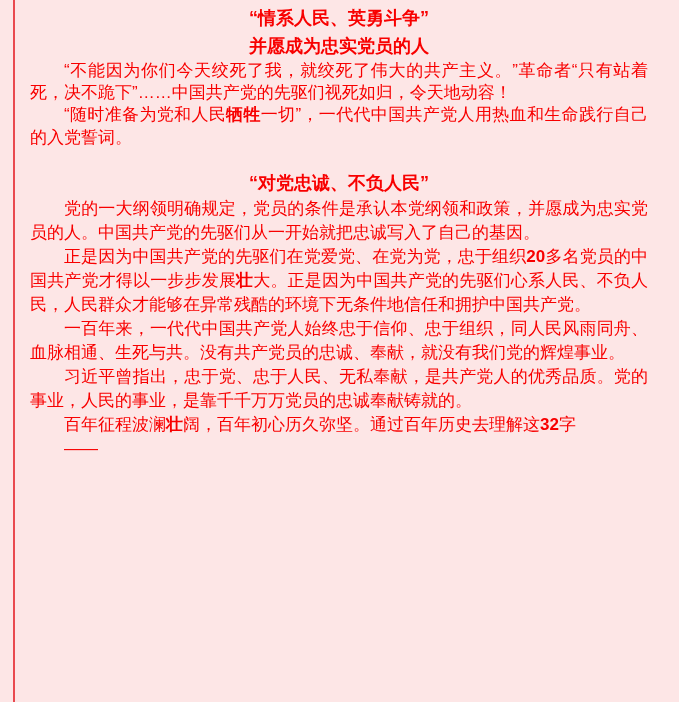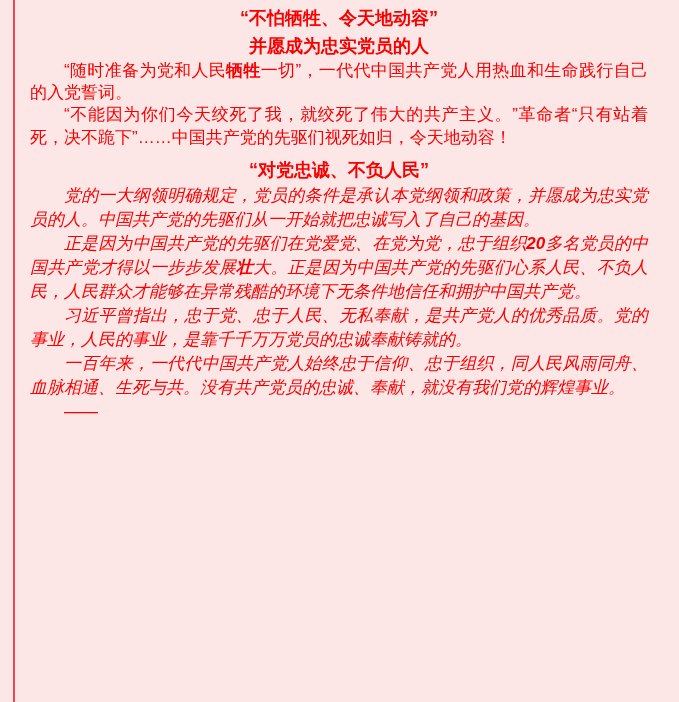--- a/index.html
+++ b/index.html
@@ -29,54 +29,55 @@
     width: 618px;
     color: var(--text-color, #f80000);
   }
   .section-title, .section-subtitle {
     margin: 0;
     text-align: center;
     font-size: 18px;
     font-weight: bold;
     line-height: 28px;
   }
-  .section + .section { margin-top: 8px; }
+  .section + .section { margin-top: 21px; }
   .section + .section .section-title,
   .section + .section .section-subtitle { line-height: 27px; }
   .paras p {
     margin: 0;
     font-size: 17px;
     text-align: justify;
     text-indent: 2em;
   }
   .section-first .paras p { line-height: 22.2px; }
-  .section + .section .paras p { line-height: 24px; font-style: italic; }
+  .section + .section .paras p { line-height: 24px; }
   .paras p b { font-weight: bold; }
 </style>
 </head>
 <body>
 
 <div class="page">
   <div class="left-rule"></div>
   <div class="content">
 
     <section class="section section-first">
-      <h2 class="section-title">“不怕牺牲、令天地动容”</h2>
+      <h2 class="section-title">“情系人民、英勇斗争”</h2>
       <h2 class="section-subtitle">并愿成为忠实党员的人</h2>
       <div class="paras">
+          <p><span>“不能因为你们今天绞死了我，就绞死了伟大的共产主义。”革命者“只有站着死，决不跪下”……中国共产党的先驱们视死如归，令天地动容！</span></p>
           <p><span>“随时准备为党和人民</span><b>牺牲</b><span>一切”，一代代中国共产党人用热血和生命践行自己的入党誓词。</span></p>
-          <p><span>“不能因为你们今天绞死了我，就绞死了伟大的共产主义。”革命者“只有站着死，决不跪下”……中国共产党的先驱们视死如归，令天地动容！</span></p>
         </div>
     </section>
 
     <section class="section">
       <h2 class="section-title">“对党忠诚、不负人民”</h2>
       <div class="paras">
           <p><span>党的一大纲领明确规定，党员的条件是承认本党纲领和政策，并愿成为忠实党员的人。中国共产党的先驱们从一开始就把忠诚写入了自己的基因。</span></p>
           <p><span>正是因为中国共产党的先驱们在党爱党、在党为党，忠于组织</span><b>20</b><span>多名党员的中国共产党才得以一步步发展</span><b>壮</b><span>大。正是因为中国共产党的先驱们心系人民、不负人民，人民群众才能够在异常残酷的环境下无条件地信任和拥护中国共产党。</span></p>
+          <p><span>一百年来，一代代中国共产党人始终忠于信仰、忠于组织，同人民风雨同舟、血脉相通、生死与共。没有共产党员的忠诚、奉献，就没有我们党的辉煌事业。</span></p>
           <p><span>习近平曾指出，忠于党、忠于人民、无私奉献，是共产党人的优秀品质。党的事业，人民的事业，是靠千千万万党员的忠诚奉献铸就的。</span></p>
-          <p><span>一百年来，一代代中国共产党人始终忠于信仰、忠于组织，同人民风雨同舟、血脉相通、生死与共。没有共产党员的忠诚、奉献，就没有我们党的辉煌事业。</span></p>
+          <p><span>百年征程波澜</span><b>壮</b><span>阔，百年初心历久弥坚。通过百年历史去理解这</span><b>32</b><span>字</span></p>
           <p><span>——</span></p>
         </div>
     </section>
 
   </div>
 </div>
 
 </body></html>

